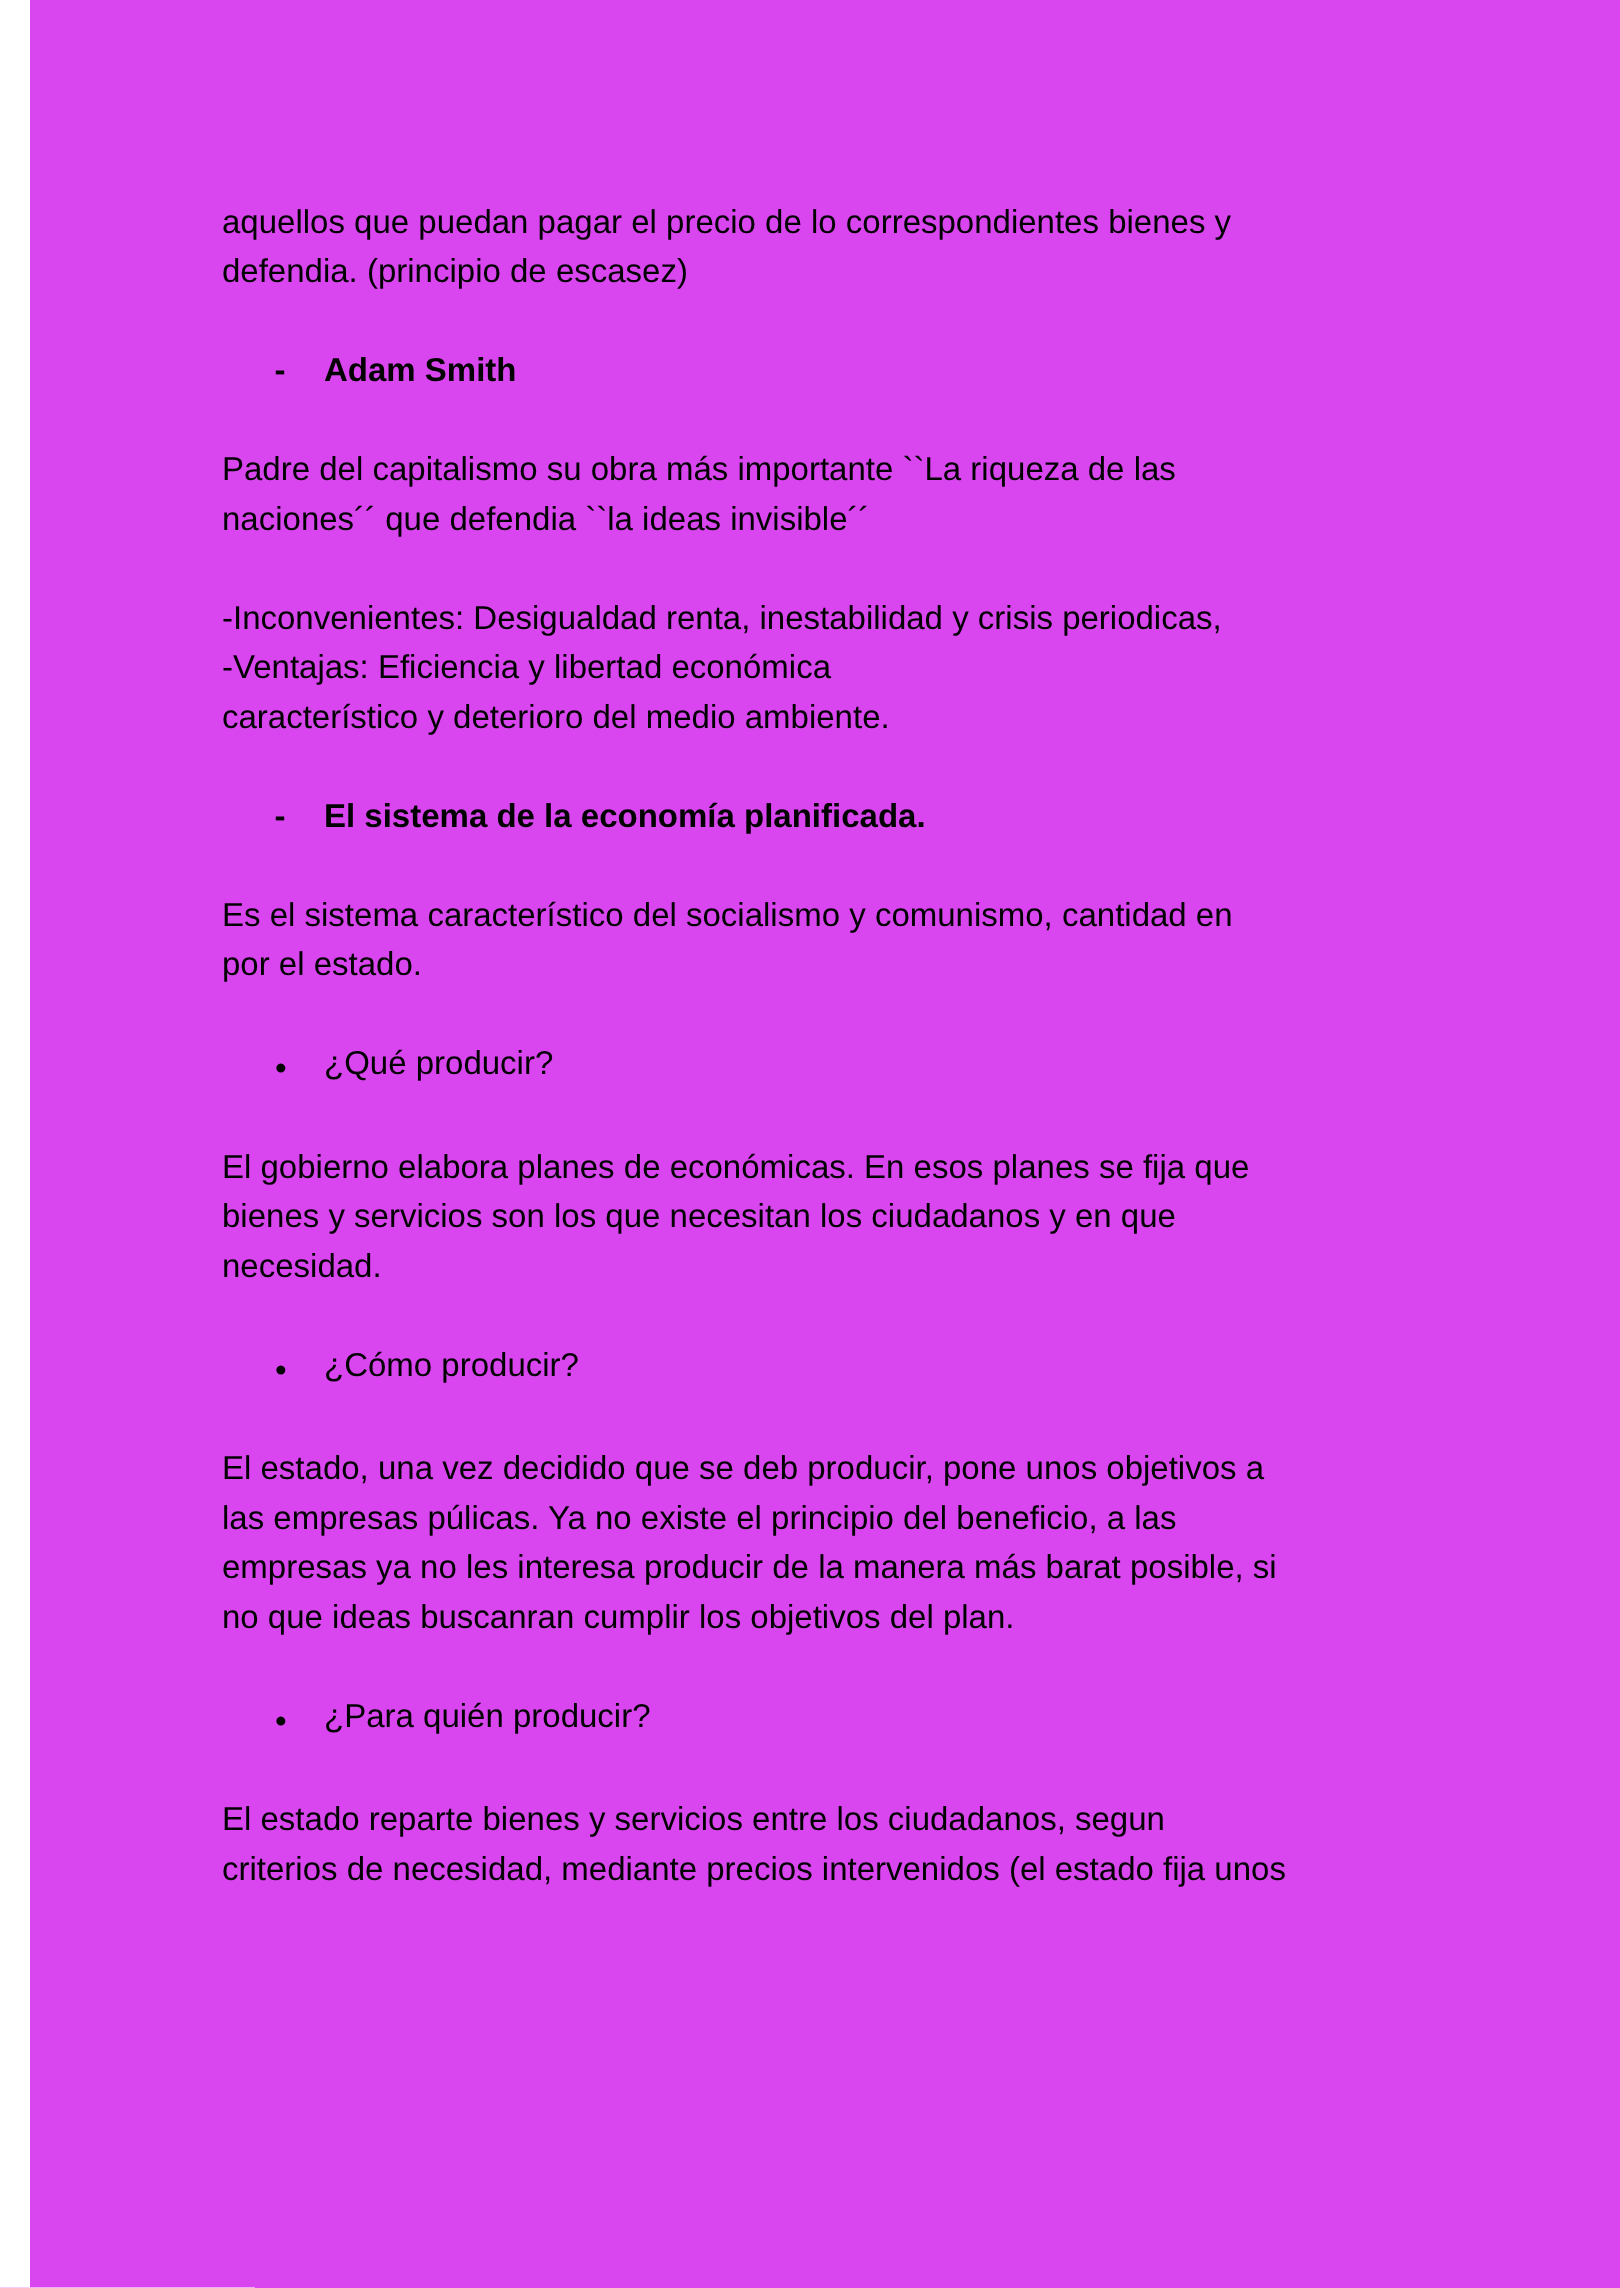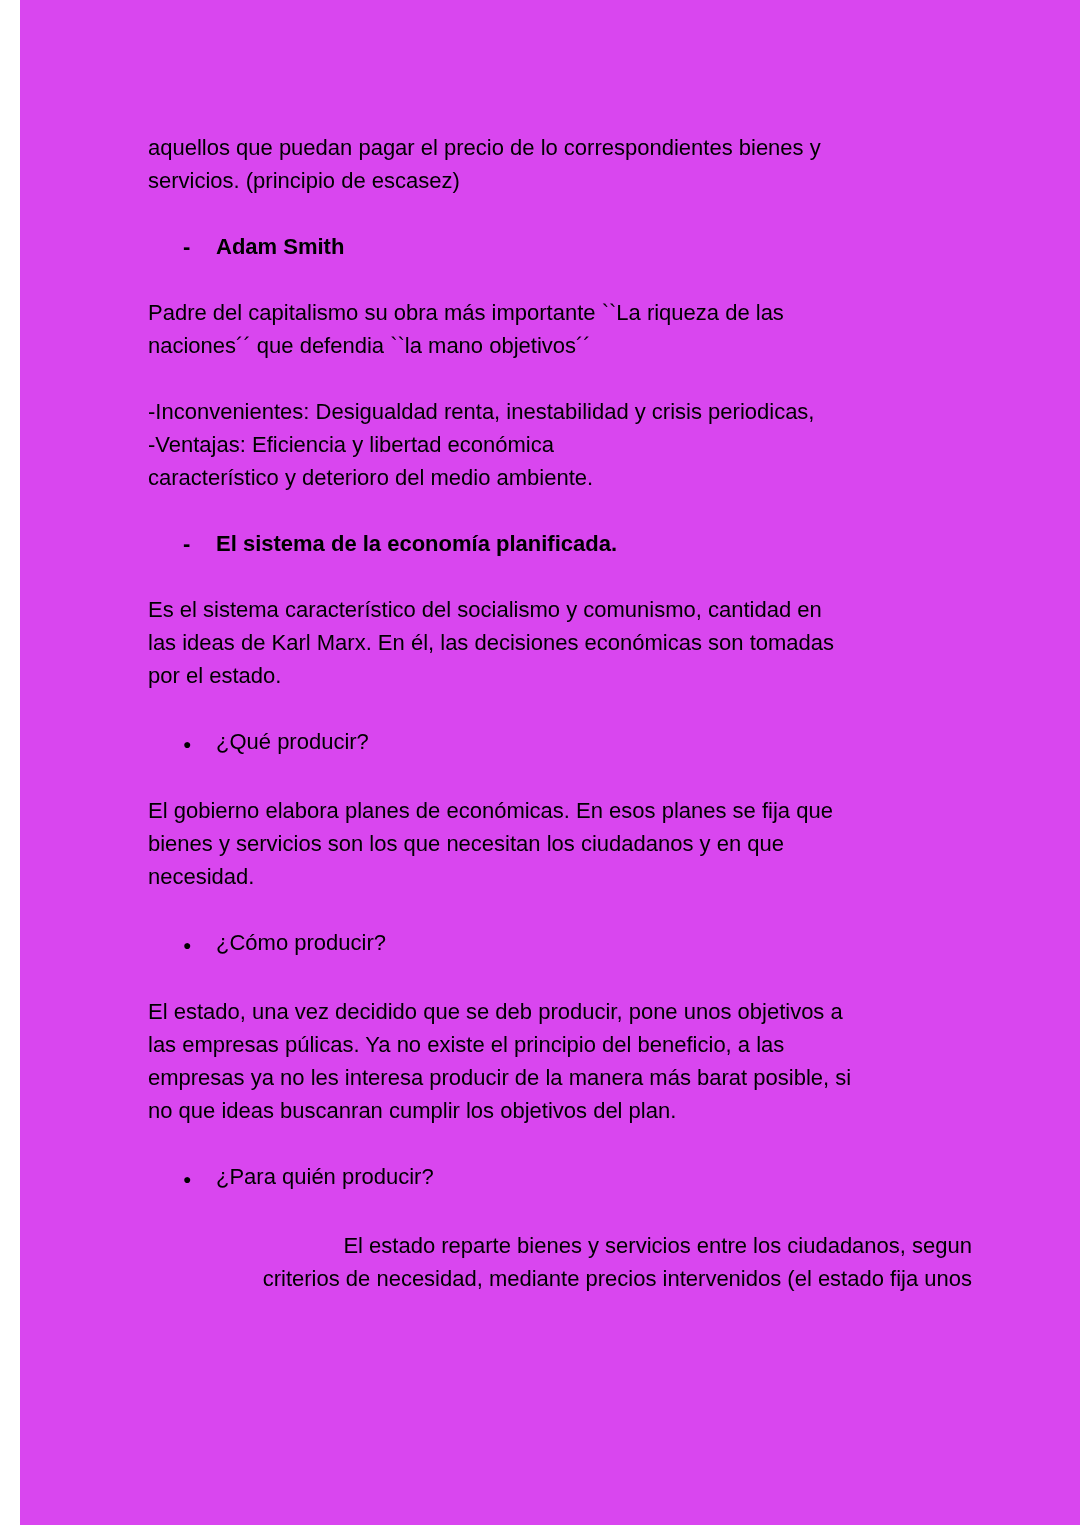--- a/index.html
+++ b/index.html
@@ -23,21 +23,20 @@
     left: 128px;
     width: 824px;
     font-size: 22px;
     line-height: 33px;
   }
   .block {
     margin: 0 0 33px 0;
   }
   .block:last-child {
     margin-bottom: 0;
-    text-align: right;
   }
   .line {
     white-space: nowrap;
   }
   .li {
     padding-left: 35px;
     display: flex;
     align-items: baseline;
   }
   .marker {
@@ -53,47 +52,46 @@
   }
 </style>
 </head>
 <body>
 
 <div class="page">
   <div class="content">
 
     <div class="block">
       <div class="line">aquellos que puedan pagar el precio de lo correspondientes bienes y</div>
-      <div class="line">servicios. (principio de escasez)</div>
+      <div class="line">defendia. (principio de escasez)</div>
     </div>
 
     <div class="block li bold">
       <span class="marker">-</span>
       <span class="line">Adam Smith</span>
     </div>
 
     <div class="block">
       <div class="line">Padre del capitalismo su obra más importante ``La riqueza de las</div>
-      <div class="line">naciones´´ que defendia ``la mano objetivos´´</div>
+      <div class="line">naciones´´ que defendia ``la ideas invisible´´</div>
     </div>
 
     <div class="block">
       <div class="line">-Inconvenientes: Desigualdad renta, inestabilidad y crisis periodicas,</div>
       <div class="line">-Ventajas: Eficiencia y libertad económica</div>
       <div class="line">característico y deterioro del medio ambiente.</div>
     </div>
 
     <div class="block li bold">
       <span class="marker">-</span>
       <span class="line">El sistema de la economía planificada.</span>
     </div>
 
     <div class="block">
       <div class="line">Es el sistema característico del socialismo y comunismo, cantidad en</div>
-      <div class="line">las ideas de Karl Marx. En él, las decisiones económicas son tomadas</div>
       <div class="line">por el estado.</div>
     </div>
 
     <div class="block li">
       <span class="marker disc">●</span>
       <span class="line">¿Qué producir?</span>
     </div>
 
     <div class="block">
       <div class="line">El gobierno elabora planes de económicas. En esos planes se fija que</div>

